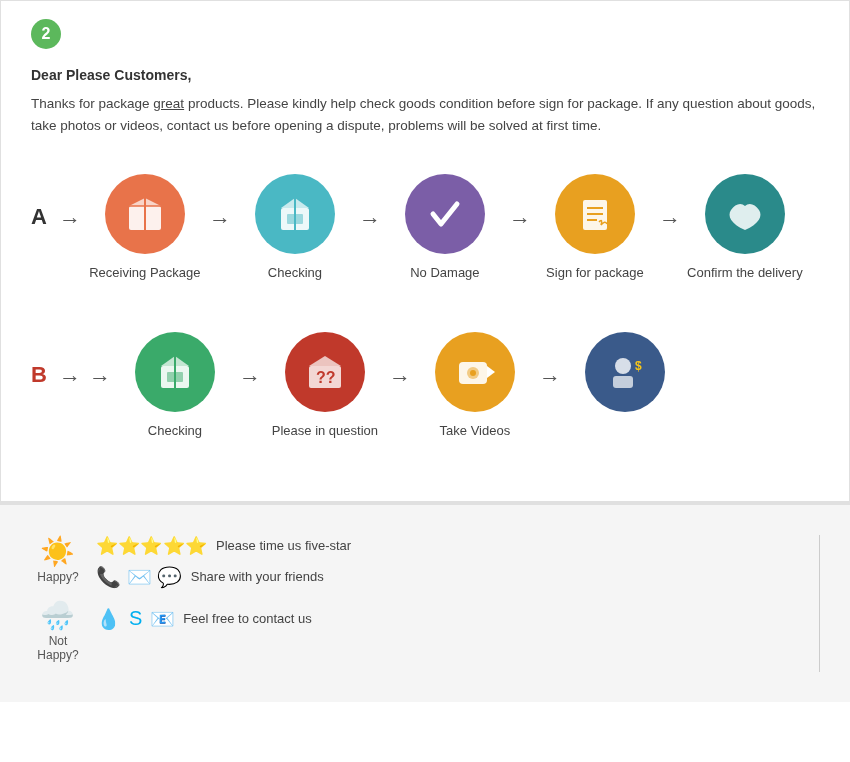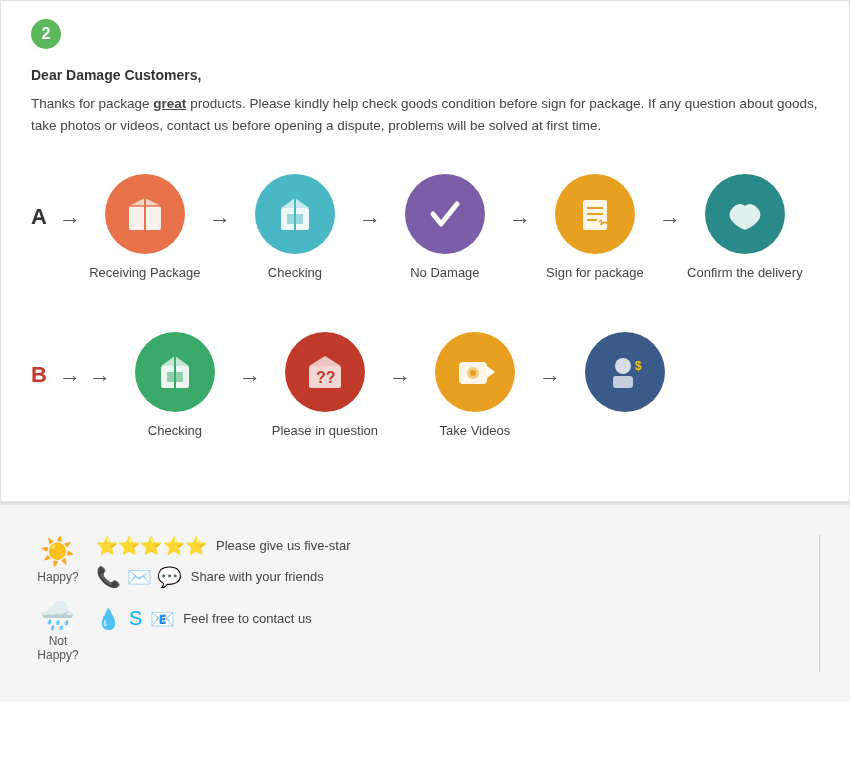--- a/index.html
+++ b/index.html
@@ -54,21 +54,21 @@
 
     .desc-text {
       font-size: 13.5px;
       line-height: 1.6;
       color: #444;
       margin-bottom: 28px;
     }
 
     .desc-text .great {
       text-decoration: underline;
-      font-weight: bold;
+      font-weight: normal;
     }
 
     
     .flow-row {
       display: flex;
       align-items: flex-start;
       margin-bottom: 30px;
       padding: 10px 0;
     }
 
@@ -186,21 +186,21 @@
   </style>
 </head>
 <body>
 
 <div class="top-section">
 
   <div class="service-header">
     <div class="step-badge">2</div>
   </div>
 
-  <p class="dear-text">Dear Damage Customers,</p>
+  <p class="dear-text">Dear Please Customers,</p>
   <p class="desc-text">
     <span>Thanks for package</span>
     <span class="great">great</span>
     <span>products. Please kindly help check goods condition before sign for package. If any question about goods, take photos or videos, contact us before opening a dispute, problems will be solved at first time.</span>
   </p>
 
   <div class="flow-row">
     <span class="row-label a">A</span>
     <span class="arrow-straight">→</span>
 
@@ -335,21 +335,21 @@
 
     <div style="display:flex; align-items:flex-start; gap:10px; margin-bottom:10px;">
       <div style="width:56px; text-align:center;">
         <div style="font-size:28px;">☀️</div>
         <div class="happy-label">Happy?</div>
       </div>
       <div style="display:flex; flex-direction:column; gap:8px;">
 
         <div style="display:flex; align-items:center; gap:8px;">
           <span style="font-size:18px;">⭐⭐⭐⭐⭐</span>
-          <span class="feedback-text">Please give us five-star</span>
+          <span class="feedback-text">Please time us five-star</span>
         </div>
 
         <div style="display:flex; align-items:center; gap:8px;">
           <div style="display:flex; gap:6px; align-items:center;">
             <span style="font-size:20px;">📞</span>
             <span style="font-size:20px;">✉️</span>
             <span style="font-size:20px;">💬</span>
           </div>
           <span class="feedback-text">Share with your friends</span>
         </div>

